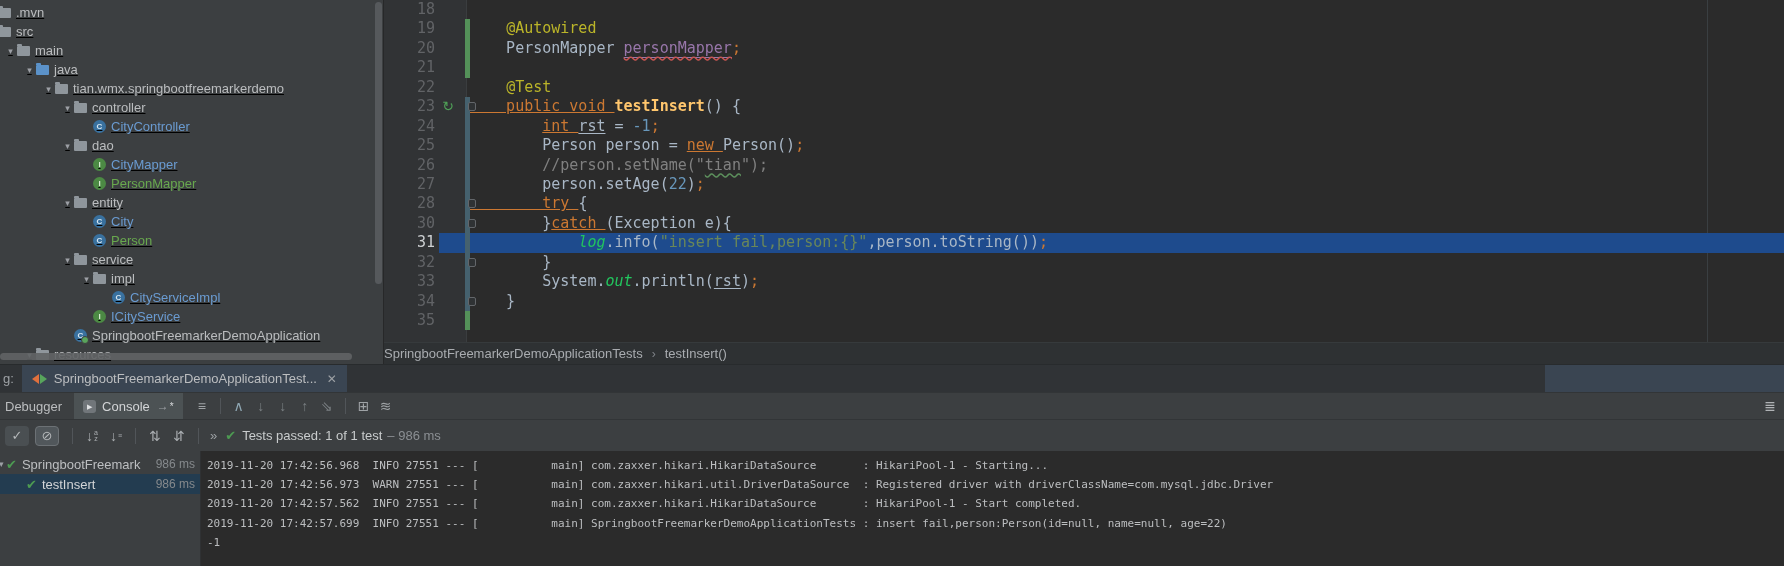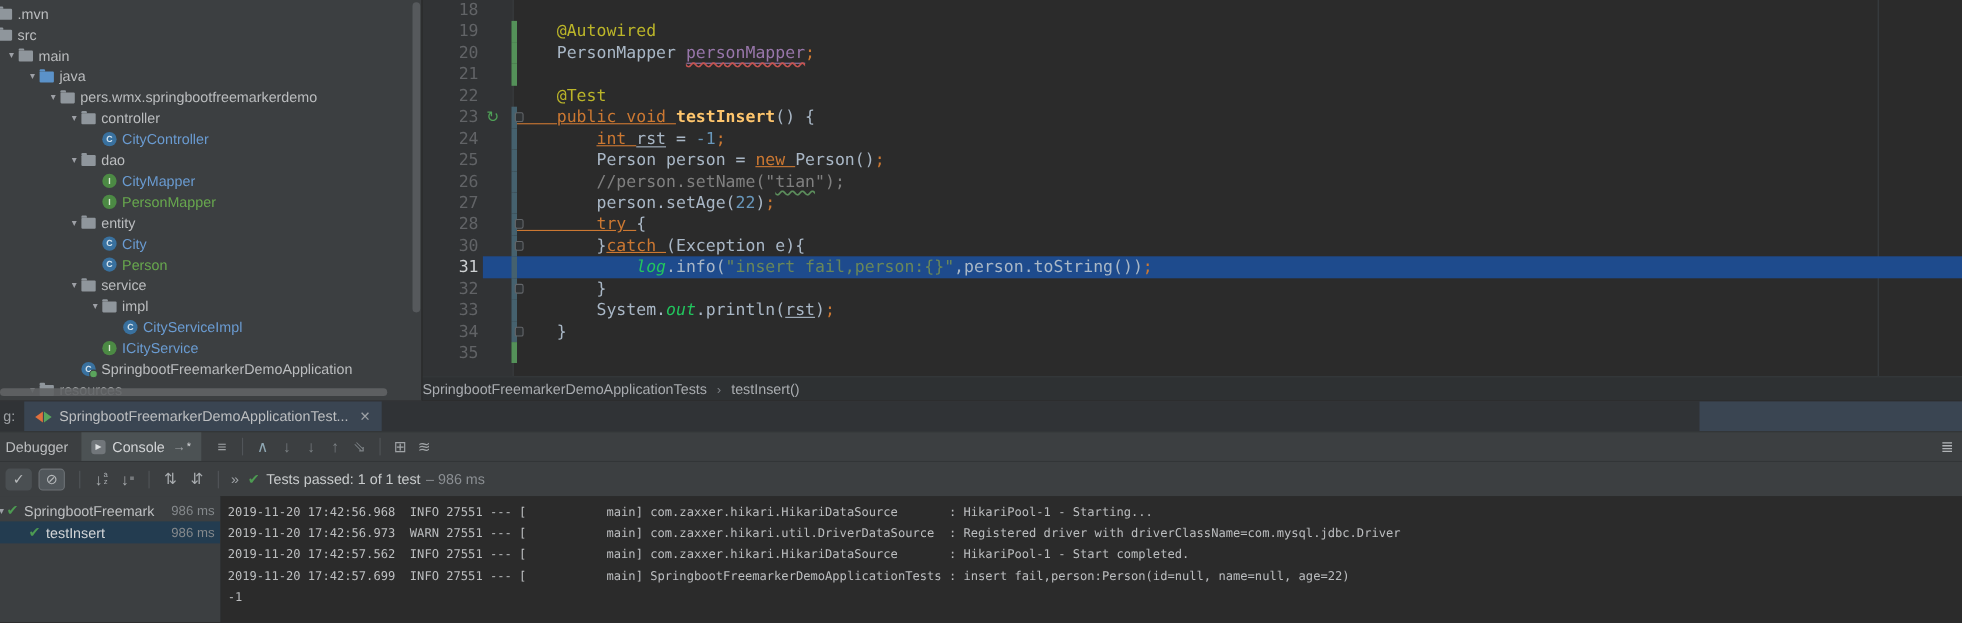--- a/index.html
+++ b/index.html
@@ -1,20 +1,20 @@
 <!DOCTYPE html>
 <html><head>
 <meta charset="utf-8">
 <style>
   html,body{margin:0;padding:0;background:#2b2b2b;}
   .ide{width:1784px;height:566px;position:relative;overflow:hidden;background:#2b2b2b;
        font-family:"Liberation Sans","DejaVu Sans",sans-serif;-webkit-font-smoothing:antialiased;}
   .top{height:364px;display:flex;}
   
-  .tree-panel{width:384px;flex:none;background:#3c3f41;position:relative;overflow:hidden;border-right:1px solid #272829;box-sizing:border-box;}
+  .tree-panel{width:384px;flex:none;background:#3c3f41;position:relative;overflow:hidden;border-right:1px solid #272829;box-sizing:border-box;text-decoration:underline;}
   .tree-scroll{margin-left:-15px;padding-top:3px;}
   .tree-row{height:19px;display:flex;align-items:center;font-size:13px;color:#bbbdbf;white-space:nowrap;cursor:default;}
   .tr-arrow{width:13px;flex:none;font-size:9px;color:#9da0a6;text-align:center;}
   .tr-ficon{width:13px;height:10px;background:#8f969c;border-radius:1px;position:relative;margin:1px 5px 0 0;flex:none;}
   .tr-ficon::before{content:"";position:absolute;top:-2px;left:0;width:5px;height:2px;background:inherit;border-radius:1px 1px 0 0;}
   .tr-ficon.java{background:#5b92c9;}
   .tr-circle{width:13px;height:13px;border-radius:50%;margin:0 5px 0 0;flex:none;display:flex;align-items:center;justify-content:center;
              font-family:"Liberation Sans",sans-serif;font-weight:bold;font-size:8px;color:#d6e5ef;position:relative;}
   .tr-circle.cls{background:#39719f;}
   .tr-circle.itf{background:#4c8a44;color:#dcecd6;}
@@ -113,21 +113,21 @@
             <span>main</span>
           </div>
           <div class="tree-row" style="padding-left: 38px;">
             <span class="tr-arrow">▾</span>
             <span class="tr-ficon java"></span>
             <span>java</span>
           </div>
           <div class="tree-row" style="padding-left: 57px;">
             <span class="tr-arrow">▾</span>
             <span class="tr-ficon"></span>
-            <span>pers.wmx.springbootfreemarkerdemo</span>
+            <span>tian.wmx.springbootfreemarkerdemo</span>
           </div>
           <div class="tree-row" style="padding-left: 76px;">
             <span class="tr-arrow">▾</span>
             <span class="tr-ficon"></span>
             <span>controller</span>
           </div>
           <div class="tree-row" style="padding-left: 95px;">
             <span class="tr-arrow"></span>
             <span class="tr-circle cls">C</span>
             <span class="lb-blue">CityController</span>

